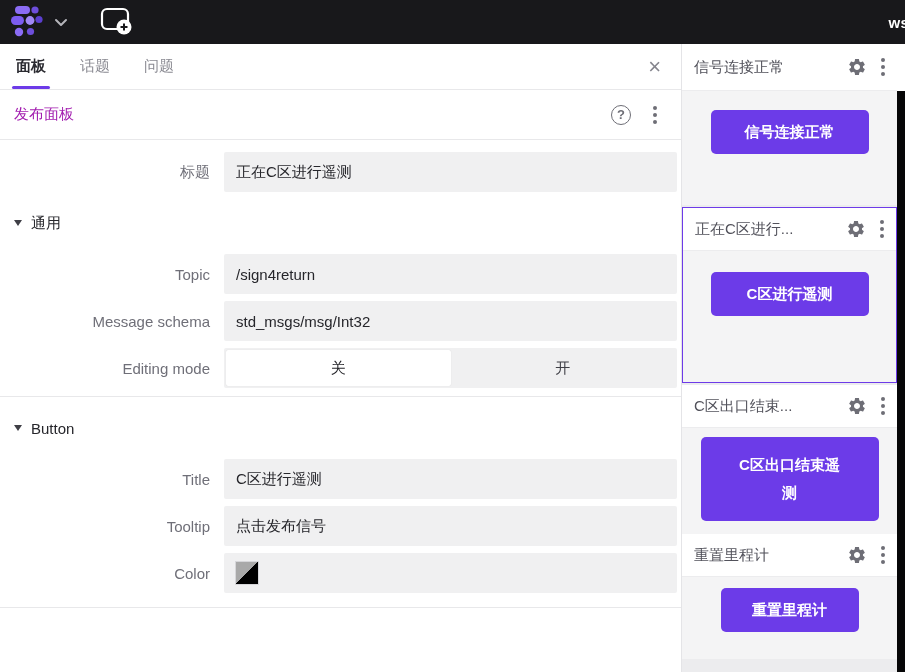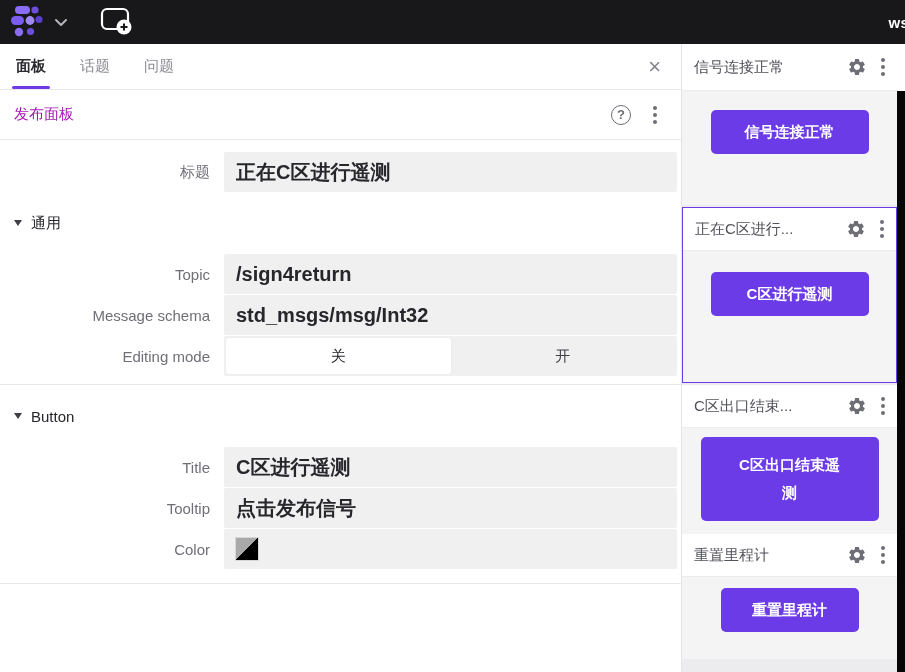--- a/index.html
+++ b/index.html
@@ -53,29 +53,29 @@
   .hdr-icons { margin-left:auto; display:flex; align-items:center; gap:20px; }
   .help-icon {
     width:20px; height:20px; border:1.6px solid #6e6e76; border-radius:50%;
     color:#6e6e76; font-size:13px; font-weight:bold; display:flex;
     align-items:center; justify-content:center; cursor:pointer;
   }
   .kebab { display:flex; flex-direction:column; gap:3px; cursor:pointer; padding:2px; }
   .kebab i { width:4px; height:4px; border-radius:50%; background:#6e6e76; display:block; }
 
   .form { padding-top:12px; }
-  .form-row { display:flex; align-items:center; height:40px; margin-bottom:1px; }
+  .form-row { display:flex; align-items:center; height:40px; margin-bottom:7px; }
   .form-label {
     width:224px; text-align:right; padding-right:14px; color:#6f6f78;
     font-size:15px; flex:none;
   }
   .form-field {
     flex:1; margin-right:4px; background:#f0f0f1; height:40px; display:flex;
-    align-items:center; padding:0 12px; font-size:20px; color:#26262b;
-    border-radius:2px; cursor:text;font-weight:bold;
+    align-items:center; padding:0 12px; font-size:15px; color:#26262b;
+    border-radius:2px; cursor:text;
   }
   .section-header {
     display:flex; align-items:center; padding-left:14px; margin-top:18px;
     margin-bottom:18px; height:26px; cursor:pointer;
   }
   .tri-down {
     width:0; height:0; border-left:4.5px solid transparent;
     border-right:4.5px solid transparent; border-top:6px solid #3f3f46;
     margin-right:9px;
   }

